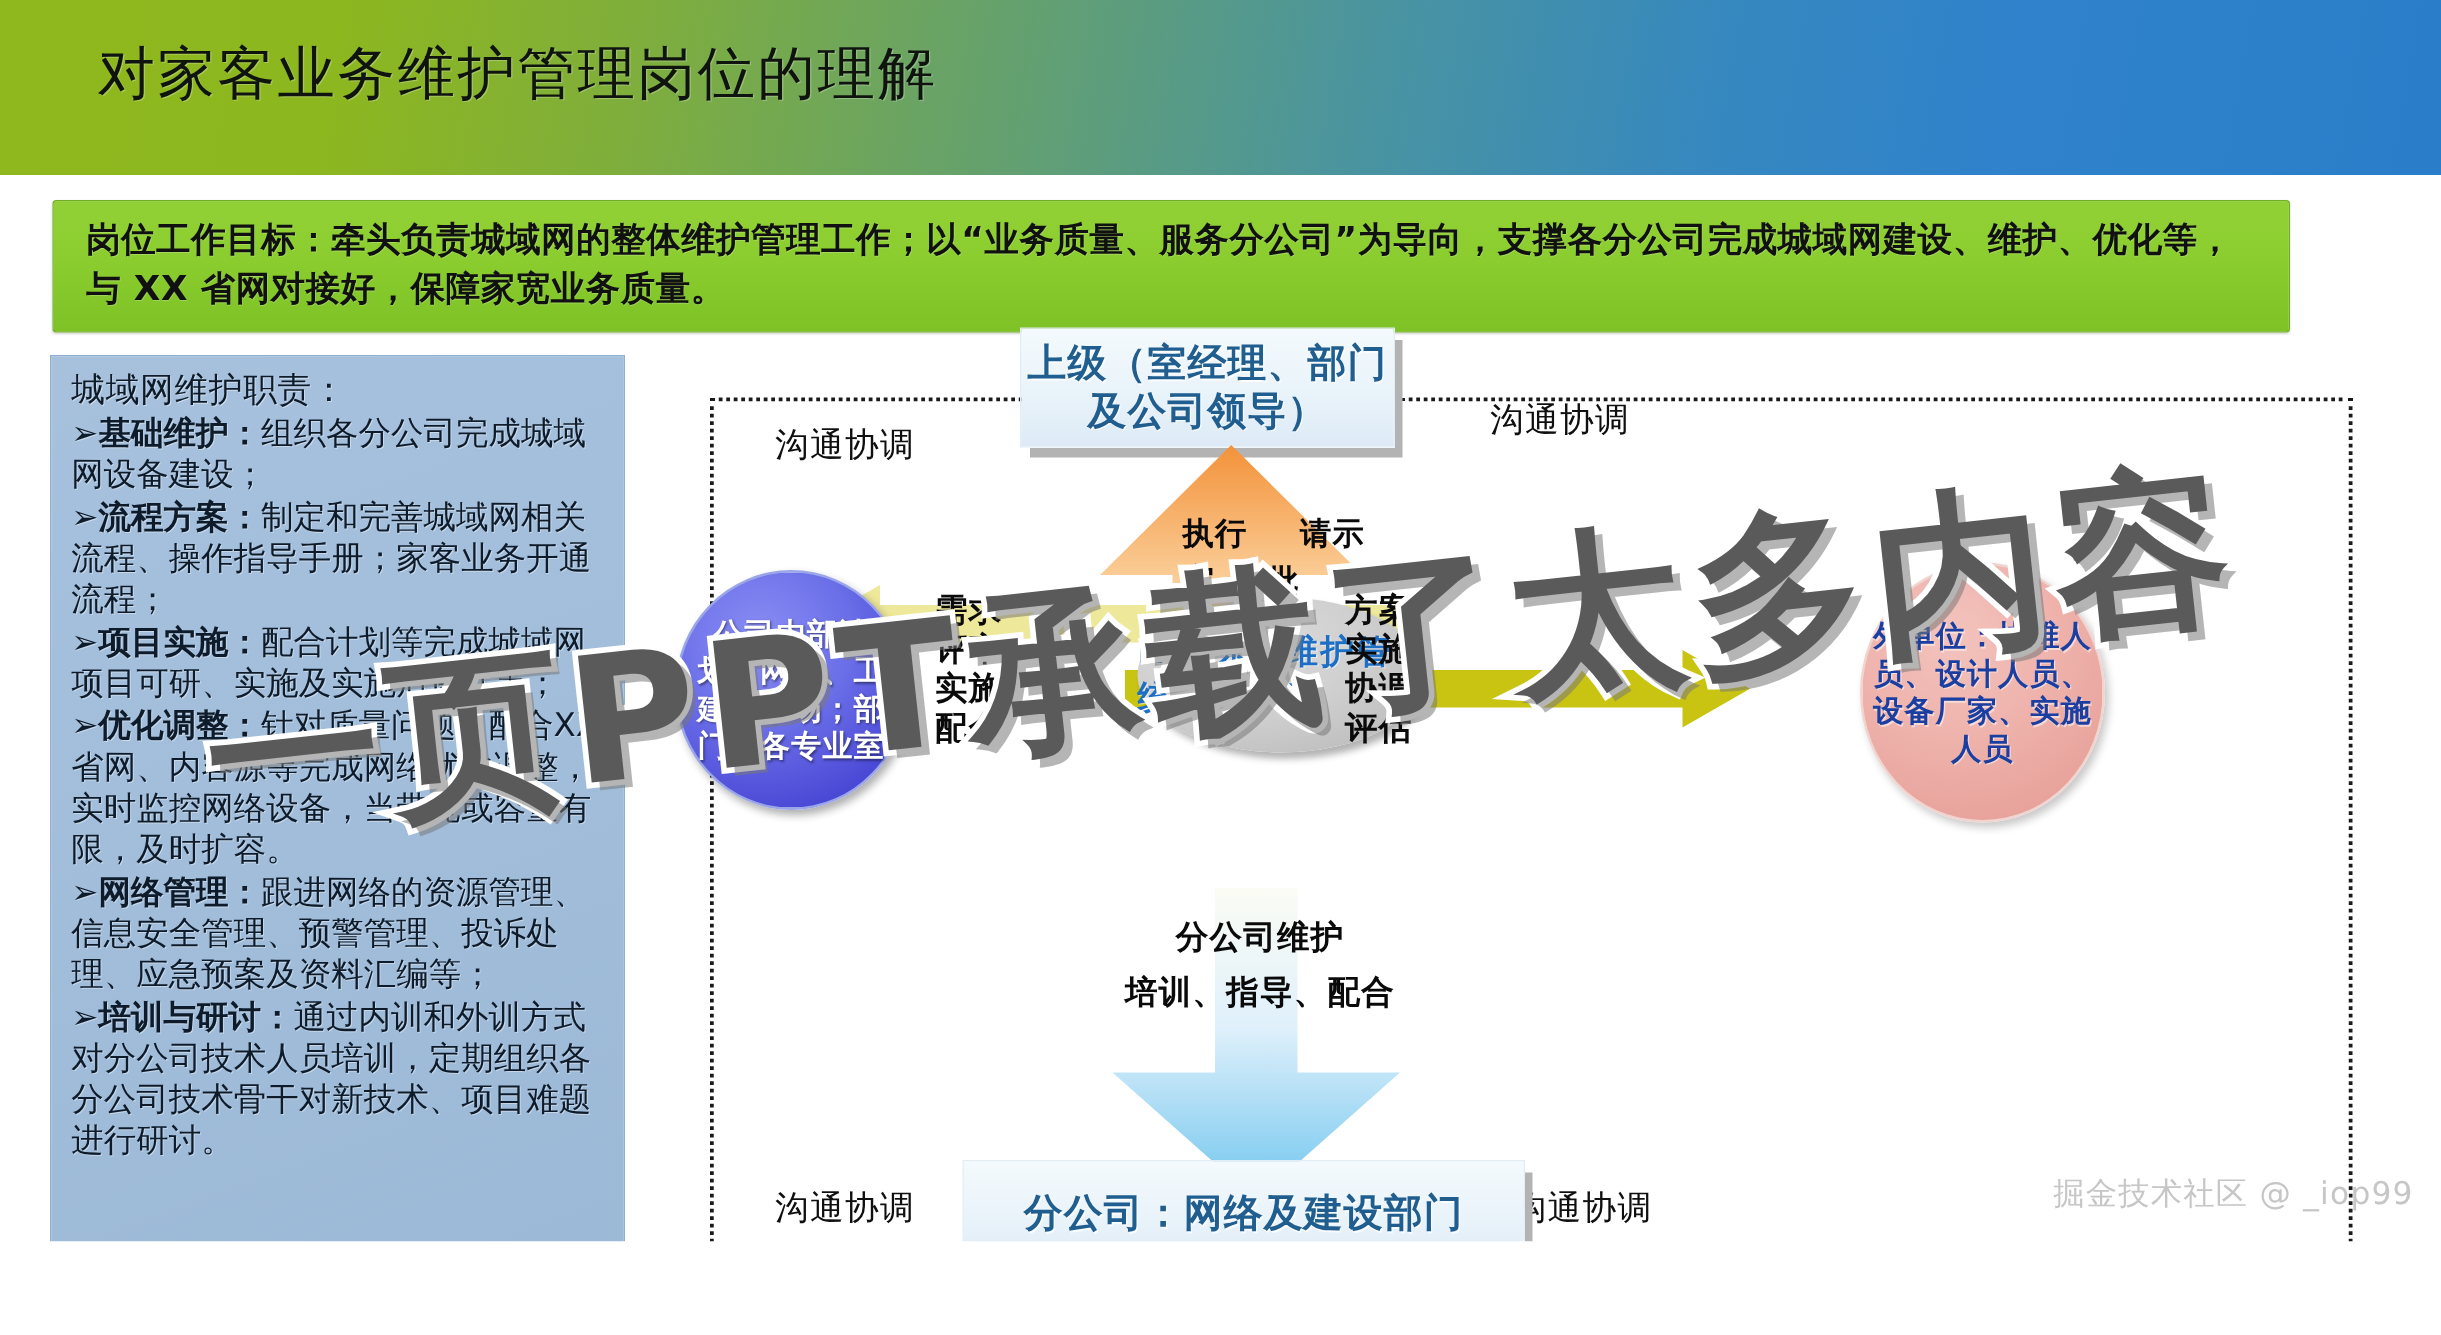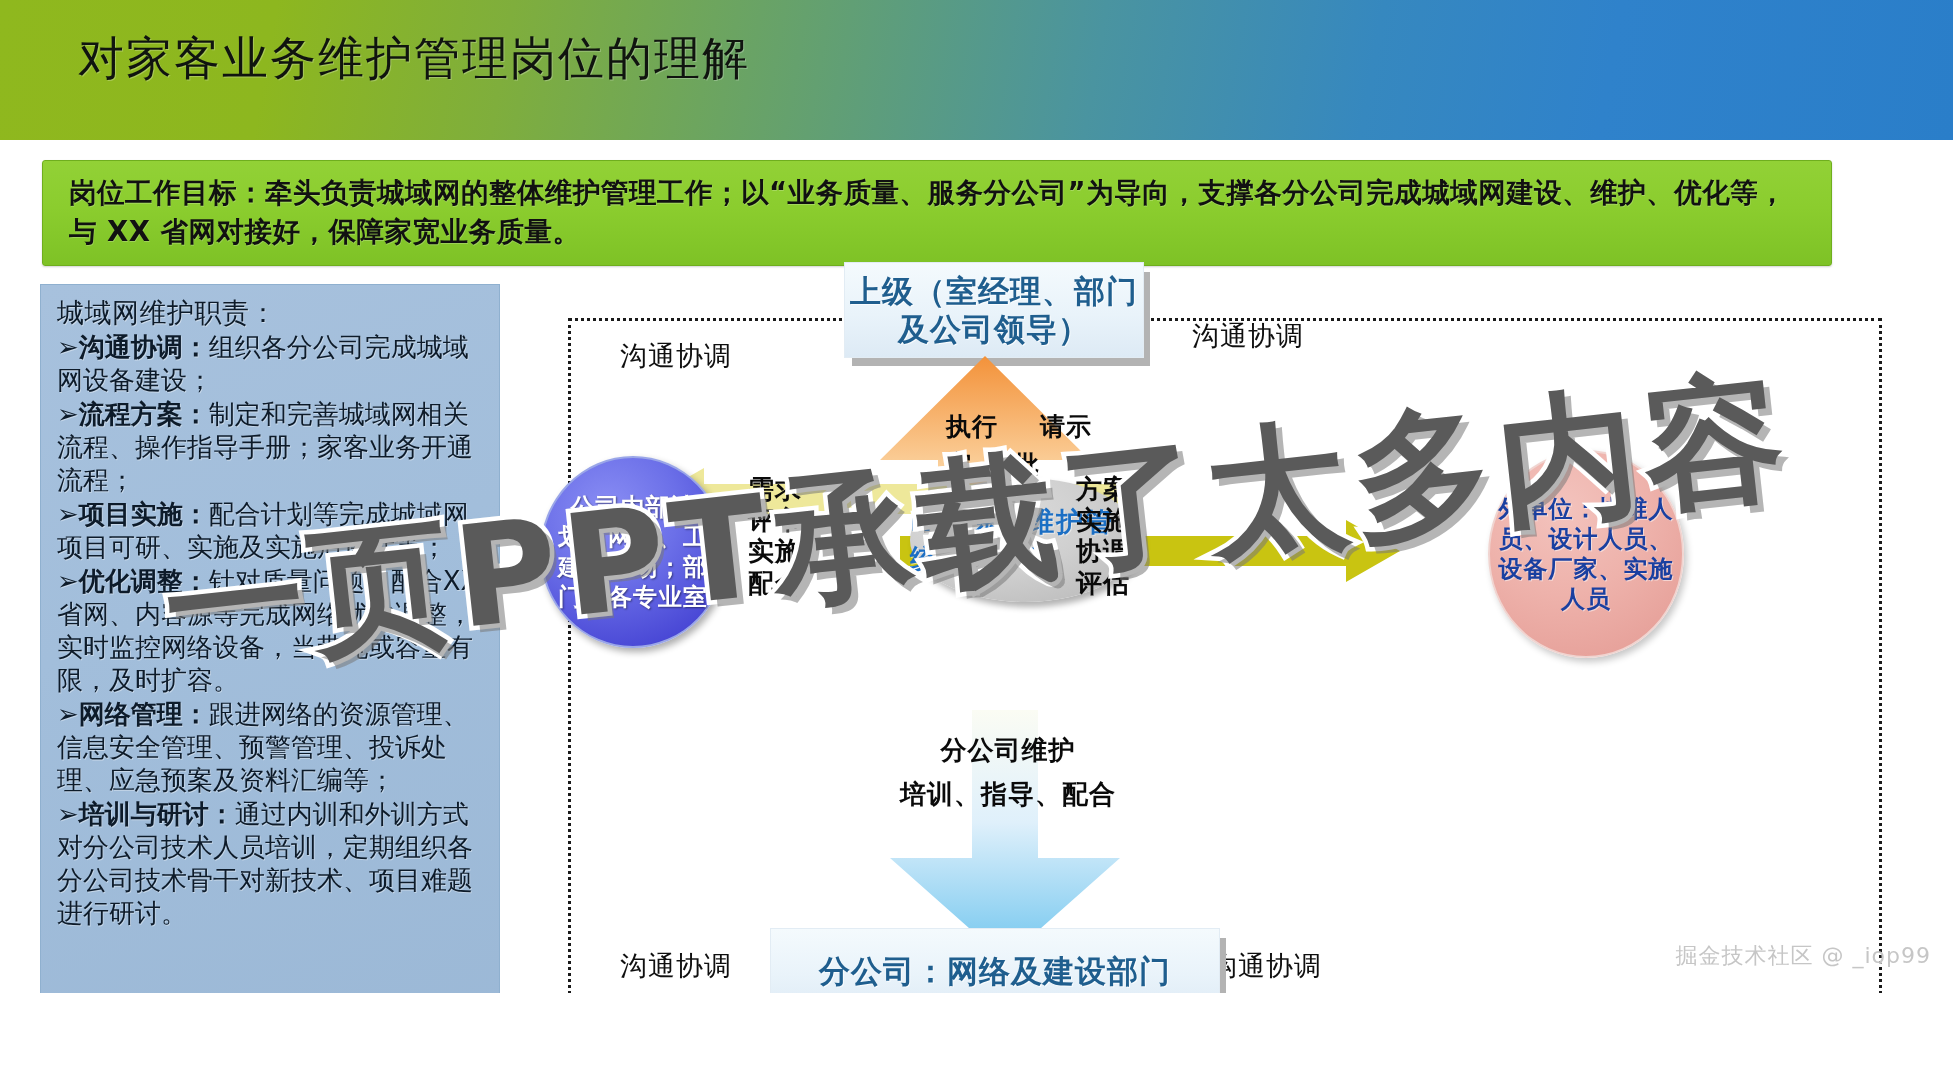--- a/index.html
+++ b/index.html
@@ -107,21 +107,21 @@
     box-shadow: 7px 9px 0 -1px #b3b3b3;
     display: flex; align-items: center; justify-content: center;
     text-align: center;
   }
   .lightbox span {
     font-size: 31px; line-height: 1.24; font-weight: bold;
     color: #1f5e8e; letter-spacing: 1px;
     font-family: "DejaVu Sans", "Liberation Sans", sans-serif;
     text-shadow: 1px 1px 0 rgba(255,255,255,.75);
   }
-  #top-box    { left: 296px; top: -8px;  width: 300px; height: 96px; margin-left: 28px; }
+  #top-box    { left: 296px; top: -8px;  width: 300px; height: 96px; }
   #bottom-box { left: 204px; top: 658px; width: 450px; height: 86px; margin-left: 46px; }
 
   
   #orange-arrow { position: absolute; left: 360px; top: 86px; width: 210px; height: 212px; }
 
   
   #center-oval {
     position: absolute; left: 390px; top: 208px;
     width: 230px; height: 124px;
     background: radial-gradient(ellipse at 34% 30%, #dedede 0%, #cfcfcf 48%, #b5b5b5 100%);
@@ -218,21 +218,21 @@
     letter-spacing: 6px; white-space: nowrap;
     color: #5a5a5a;
     font-family: "DejaVu Sans", "Liberation Sans", sans-serif;
     -webkit-text-stroke: 9px #ffffff;
     paint-order: stroke fill;
     text-shadow: 6px 7px 0 rgba(120,120,120,.55);
     pointer-events: none;
   }
   #watermark-small {
     position: absolute; right: 22px; bottom: 22px;
-    font-size: 22px; color: #c6c6c6;
+    font-size: 25px; color: #c6c6c6;
     letter-spacing: 1px;
     font-family: "DejaVu Sans", "Liberation Sans", sans-serif;
     text-shadow: 1px 1px 0 rgba(255,255,255,.8);
     text-align: center;
   }
 </style>
 </head>
 <body>
 
 <div id="slide">
@@ -241,21 +241,21 @@
     <div id="header-title">对家客业务维护管理岗位的理解</div>
   </div>
 
   <div id="goal-banner">
     <div id="goal-text">岗位工作目标：牵头负责城域网的整体维护管理工作；以“业务质量、服务分公司”为导向，支撑各分公司完成城域网建设、维护、优化等，与 XX 省网对接好，保障家宽业务质量。</div>
   </div>
 
   <div id="duty-panel">
     <div id="duty-title">城域网维护职责：</div>
     <div class="duty-item">
-      <span class="arrow">➢</span><span class="lbl">沟通协调：</span><span>组织各分公司完成城域网设备建设；</span>
+      <span class="arrow">➢</span><span class="lbl">基础维护：</span><span>组织各分公司完成城域网设备建设；</span>
     </div>
     <div class="duty-item">
       <span class="arrow">➢</span><span class="lbl">流程方案：</span><span>制定和完善城域网相关流程、操作指导手册；家客业务开通流程；</span>
     </div>
     <div class="duty-item">
       <span class="arrow">➢</span><span class="lbl">项目实施：</span><span>配合计划等完成城域网项目可研、实施及实施后评估等；</span>
     </div>
     <div class="duty-item">
       <span class="arrow">➢</span><span class="lbl">优化调整：</span><span>针对质量问题，配合XX省网、内容源等完成网络优化调整，实时监控网络设备，当带宽或容量有限，及时扩容。</span>
     </div>

